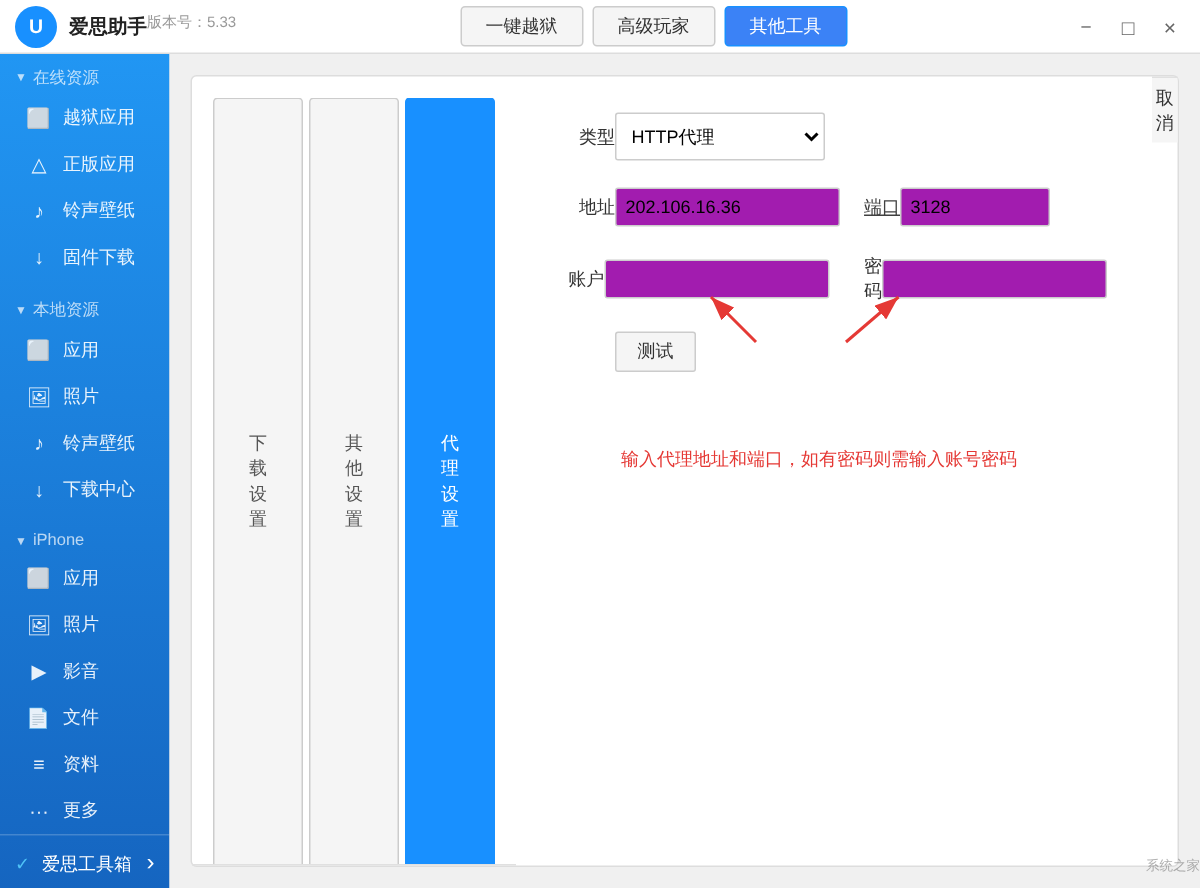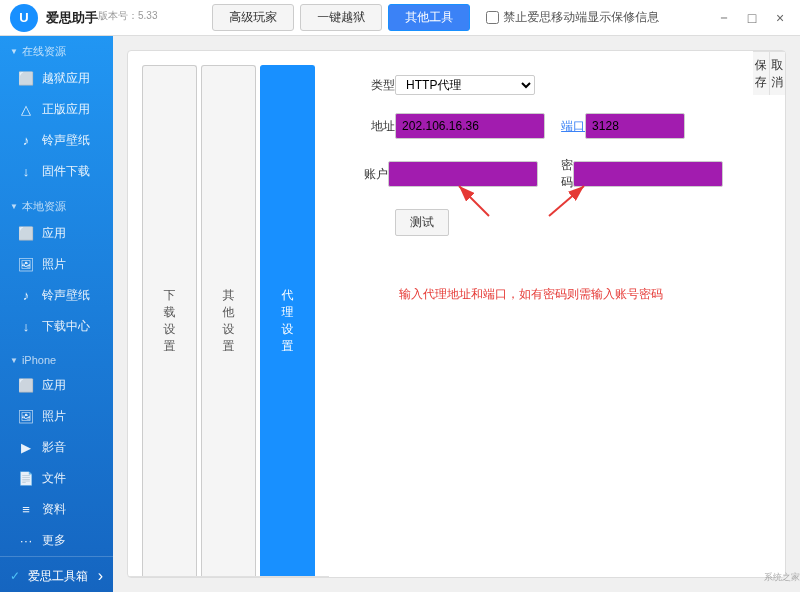--- a/index.html
+++ b/index.html
@@ -209,21 +209,21 @@
       gap: 0;
     }
     .form-label {
       width: 36px;
       text-align: right;
       color: #333;
       font-size: 12px;
     }
     .form-select {
       width: 140px;
-      height: 20px;
+      height: 32px;
       border: 1px solid #ccc;
       border-radius: 2px;
       padding: 0 6px;
       font-size: 12px;
       background: #fff;
       appearance: auto;
     }
     .form-input {
       height: 26px;
       border: 1px solid #ccc;
@@ -239,21 +239,21 @@
     .form-input-port {
       width: 100px;
     }
     .form-input-user {
       width: 150px;
     }
     .form-input-pass {
       width: 150px;
     }
     .port-label {
-      color: #3b82f6;
+      color: #404040;
       font-size: 12px;
       text-decoration: underline;
     }
     .pass-label {
       color: #333;
       font-size: 12px;
     }
     .test-btn {
       padding: 4px 14px;
       border: 1px solid #ccc;
@@ -314,27 +314,23 @@
     <div class="logo-circle">
       <span>U</span>
     </div>
     <div class="app-name-ver">
       <span class="app-name">爱思助手</span>
       <span class="app-version">版本号：5.33</span>
     </div>
   </div>
 
   <div class="title-bar-nav">
+    <button class="nav-btn">一键越狱</button>
     <button class="nav-btn">高级玩家</button>
-    <button class="nav-btn">一键越狱</button>
     <button class="nav-btn active">其他工具</button>
-    <label class="nav-checkbox">
-      <input type="checkbox" style="">
-      <span>禁止爱思移动端显示保修信息</span>
-    </label>
   </div>
 
   <div class="title-bar-right">
     <div class="win-btn">－</div>
     <div class="win-btn">□</div>
     <div class="win-btn">×</div>
   </div>
 </div>
 
 <div class="main-layout">
@@ -464,21 +460,20 @@
 
             <line x1="50" y1="75" x2="20" y2="45" stroke="#e53935" stroke-width="2" marker-end="url(#arrowhead1)"></line>
 
             <line x1="110" y1="75" x2="145" y2="45" stroke="#e53935" stroke-width="2" marker-end="url(#arrowhead1)"></line>
           </svg>
           <div class="annotation-text" style="margin-top: 50px; margin-left: 40px;">输入代理地址和端口，如有密码则需输入账号密码</div>
         </div>
       </div>
 
       <div class="bottom-buttons">
-        <button class="bottom-btn">保存</button>
         <button class="bottom-btn">取消</button>
       </div>
     </div>
   </div>
 </div>
 
 <div class="watermark">
   <span>系统之家</span>
 </div>
 

